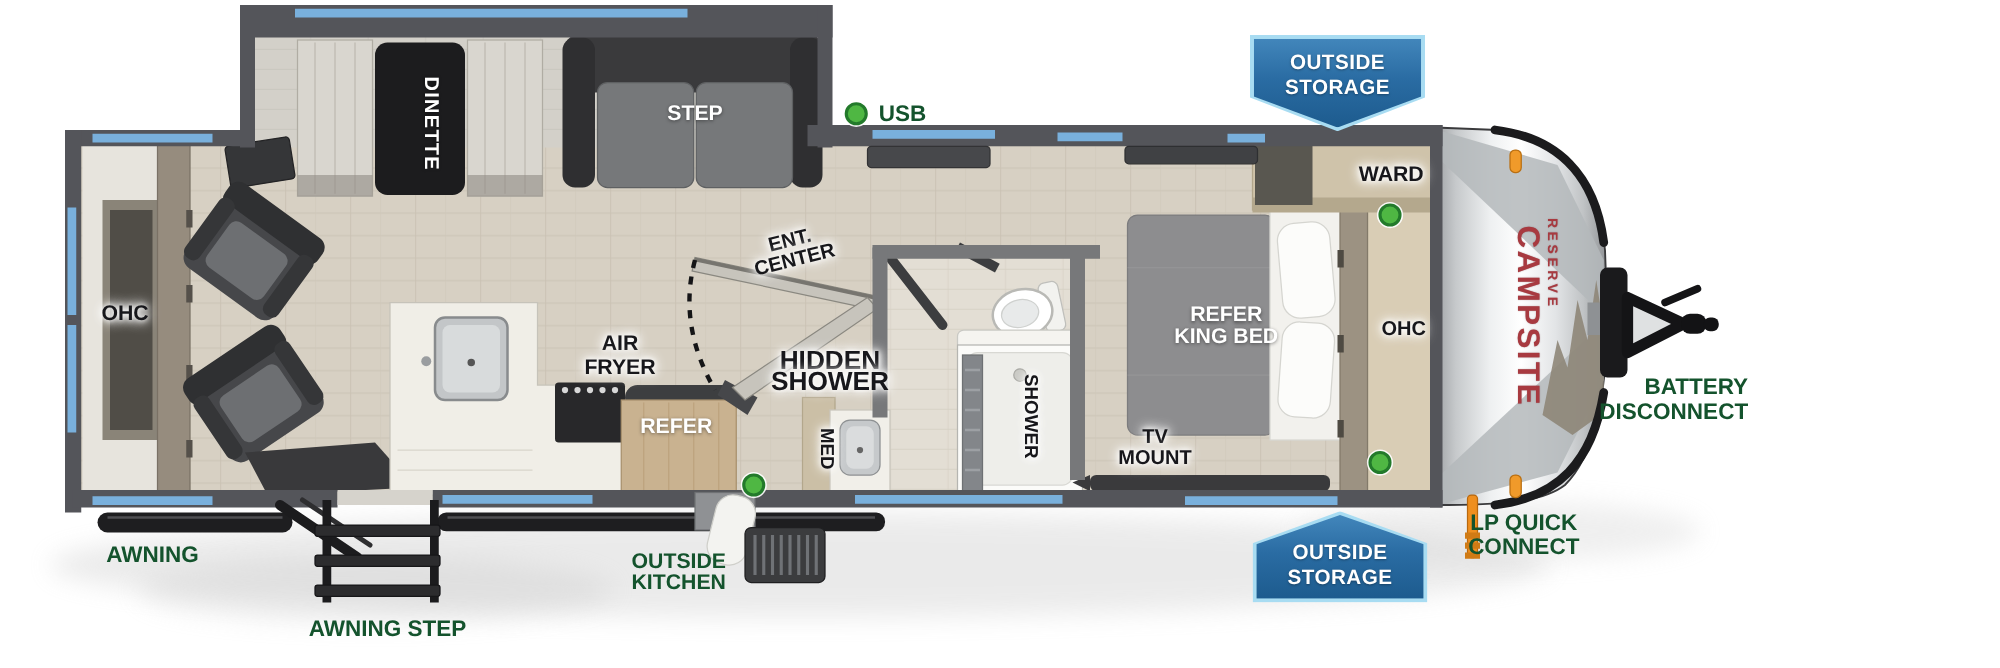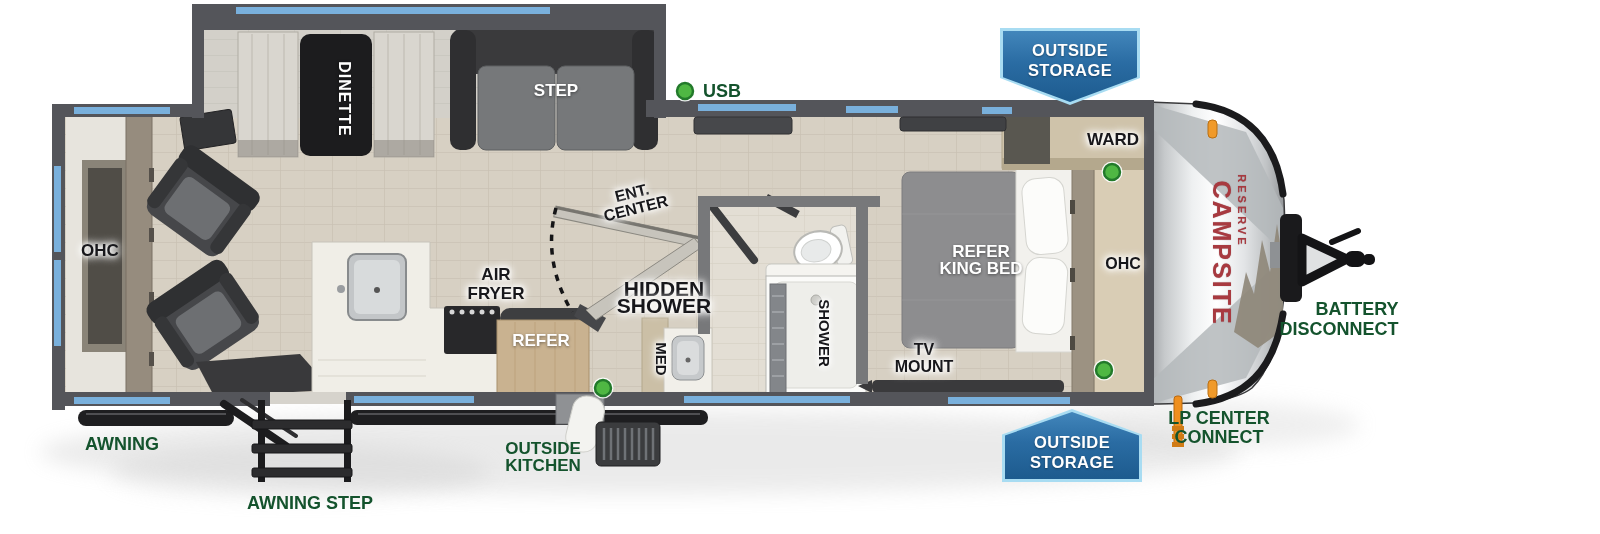--- a/index.html
+++ b/index.html
@@ -355,21 +355,21 @@
       <span>CENTER</span>
 </div>
 <div class="lbl dk vert" style="left:824px;top:333px;font-size:15px;">SHOWER</div>
 <div class="lbl dkp" style="left:122px;top:444px;font-size:18px;">AWNING</div>
 <div class="lbl dkp" style="left:310px;top:503px;font-size:18px;">AWNING STEP</div>
 <div class="lbl dkp" style="left:543px;top:457px;font-size:17px;line-height:17px;">
   <span>OUTSIDE</span>
       <span>KITCHEN</span>
 </div>
 <div class="lbl dkp" style="left:1219px;top:428px;font-size:18px;line-height:19px;">
-  <span>LP CENTER</span>
+  <span>LP QUICK</span>
       <span>CONNECT</span>
 </div>
 <div class="lbl dkp" style="left:1339px;top:319px;font-size:18px;line-height:20px;text-align:right;">
   <span>BATTERY</span>
       <span>DISCONNECT</span>
 </div>
 <div class="lbl red vert" style="left:1222px;top:253px;font-size:25px;letter-spacing:2px;">CAMPSITE</div>
 <div class="lbl red vert" style="left:1241px;top:211px;font-size:11px;letter-spacing:3px;">RESERVE</div>
 
 <div class="badge badge-top">

